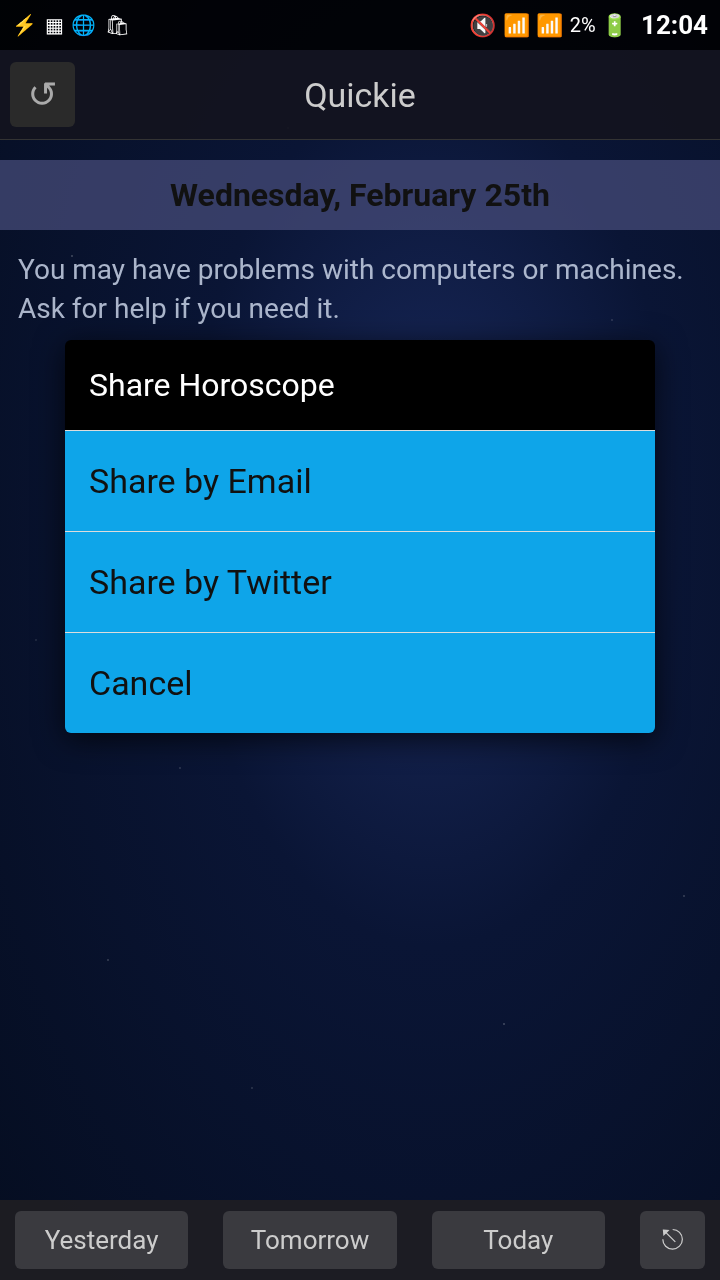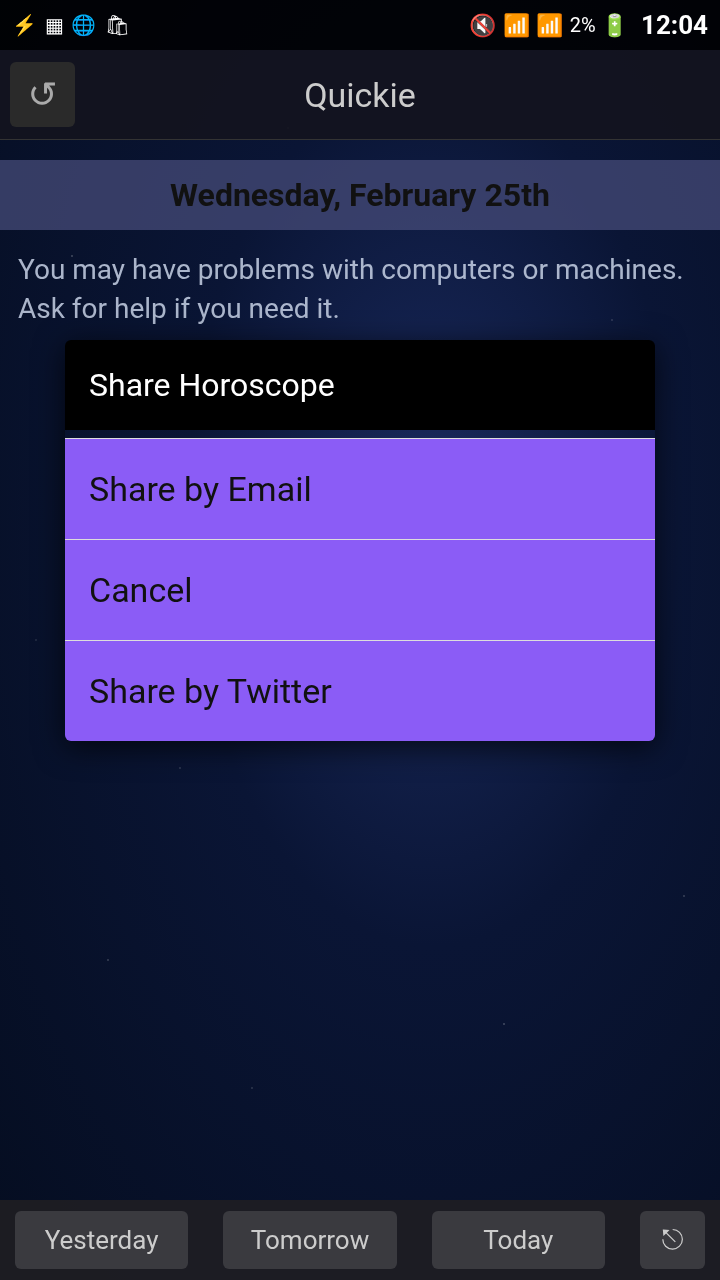--- a/index.html
+++ b/index.html
@@ -161,22 +161,21 @@
       padding: 26px 24px;
     }
 
     .dialog-title-text {
       font-size: 32px;
       color: #fff;
       font-weight: normal;
     }
 
     .dialog-items {
-      background: #8b5cf6;
-      margin-top: 8px;
+      background: #0ea5e9;
     }
 
     .dialog-item {
       padding: 30px 24px;
       font-size: 34px;
       color: #111;
       border-top: 1px solid #ddd;
       cursor: pointer;
     }
 
@@ -260,22 +259,22 @@
 <div class="horoscope-text-area">
   <p class="horoscope-text">You may have problems with computers or machines. Ask for help if you need it.</p>
 </div>
 
 <div class="dialog-backdrop">
   <div class="dialog-title">
     <span class="dialog-title-text">Share Horoscope</span>
   </div>
   <div class="dialog-items">
     <div class="dialog-item">Share by Email</div>
+    <div class="dialog-item">Share by Twitter</div>
     <div class="dialog-item">Cancel</div>
-    <div class="dialog-item">Share by Twitter</div>
   </div>
 </div>
 
 <div class="bottom-nav">
   <div class="nav-btn">
     <span>Yesterday</span>
   </div>
   <div class="nav-btn">
     <span>Tomorrow</span>
   </div>

